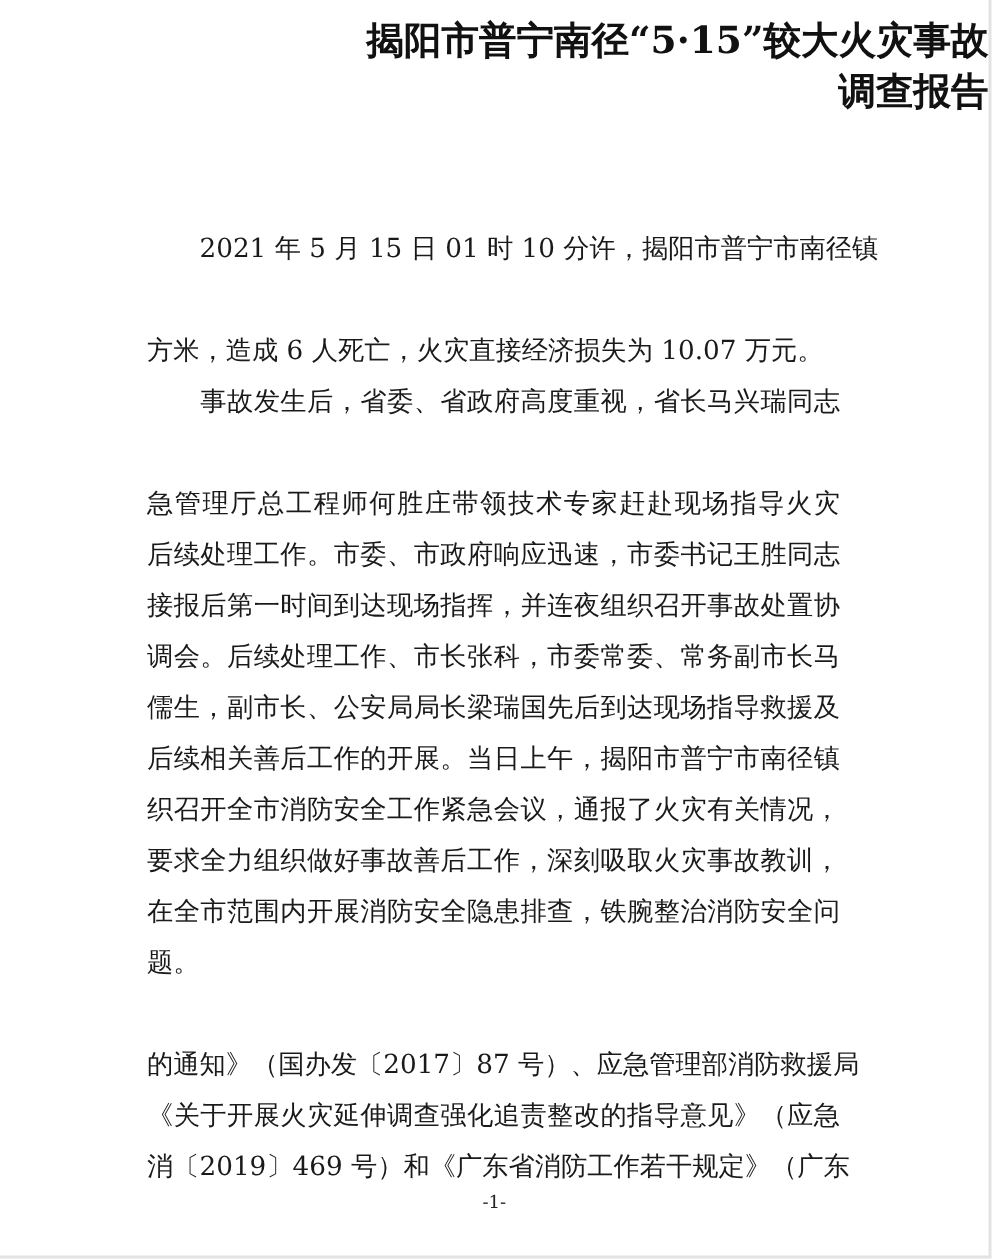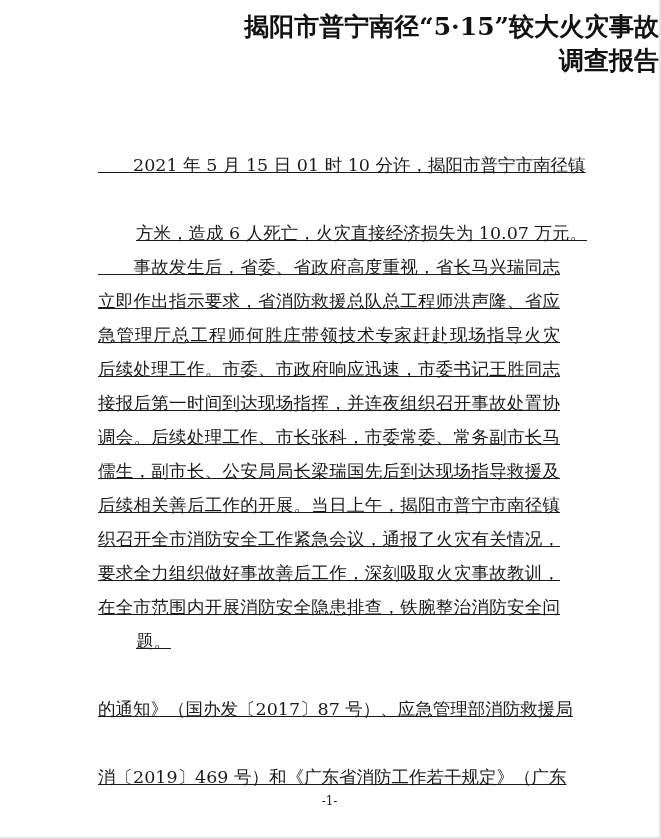--- a/index.html
+++ b/index.html
@@ -19,46 +19,45 @@
     font-family: "DejaVu Serif", "Liberation Serif", serif;
     font-weight:bold; font-size:25px; color:#111; letter-spacing:0px;
   }
   .t1 { top:10px; }
   .t2 { top:44px;font-family:Liberation Serif, serif; }
   .line {
     position:absolute; left:98px; width:462px;
     font-size:17.5px; white-space:nowrap;
     text-align:justify; text-align-last:justify;
     letter-spacing:0px;
-    text-decoration:underline;
   }
-  .line.last { text-align-last:left;margin-left:38px; }
+  .line.last { text-align-last:left; }
   .footer {
     position:absolute; top:794px; left:0; width:659px; text-align:center;
     font-size:12px; color:#222;
   }
 </style>
 </head>
 <body>
 
 <div class="page">
   <div class="title t1">揭阳市普宁南径“5·15”较大火灾事故</div>
   <div class="title t2">调查报告</div>
 
   <div class="line" style="top:153px">　　2021 年 5 月 15 日 01 时 10 分许，揭阳市普宁市南径镇</div>
   <div class="line last" style="top:221px">方米，造成 6 人死亡，火灾直接经济损失为 10.07 万元。</div>
   <div class="line" style="top:255px">　　事故发生后，省委、省政府高度重视，省长马兴瑞同志</div>
-  <div class="line" style="top:289px">立即作出指示要求，省消防救援总队总工程师洪声隆、省应</div>
   <div class="line" style="top:323px">急管理厅总工程师何胜庄带领技术专家赶赴现场指导火灾</div>
   <div class="line" style="top:357px">后续处理工作。市委、市政府响应迅速，市委书记王胜同志</div>
   <div class="line" style="top:391px">接报后第一时间到达现场指挥，并连夜组织召开事故处置协</div>
   <div class="line" style="top:425px">调会。后续处理工作、市长张科，市委常委、常务副市长马</div>
   <div class="line" style="top:459px">儒生，副市长、公安局局长梁瑞国先后到达现场指导救援及</div>
   <div class="line" style="top:493px">后续相关善后工作的开展。当日上午，揭阳市普宁市南径镇</div>
   <div class="line" style="top:527px">织召开全市消防安全工作紧急会议，通报了火灾有关情况，</div>
   <div class="line" style="top:561px">要求全力组织做好事故善后工作，深刻吸取火灾事故教训，</div>
   <div class="line" style="top:595px">在全市范围内开展消防安全隐患排查，铁腕整治消防安全问</div>
   <div class="line last" style="top:629px">题。</div>
   <div class="line" style="top:697px">的通知》（国办发〔2017〕87 号）、应急管理部消防救援局</div>
+  <div class="line" style="top:731px">《关于开展火灾延伸调查强化追责整改的指导意见》（应急</div>
   <div class="line" style="top:765px">消〔2019〕469 号）和《广东省消防工作若干规定》（广东</div>
 
   <div class="footer">-1-</div>
 </div>
 
 </body></html>

